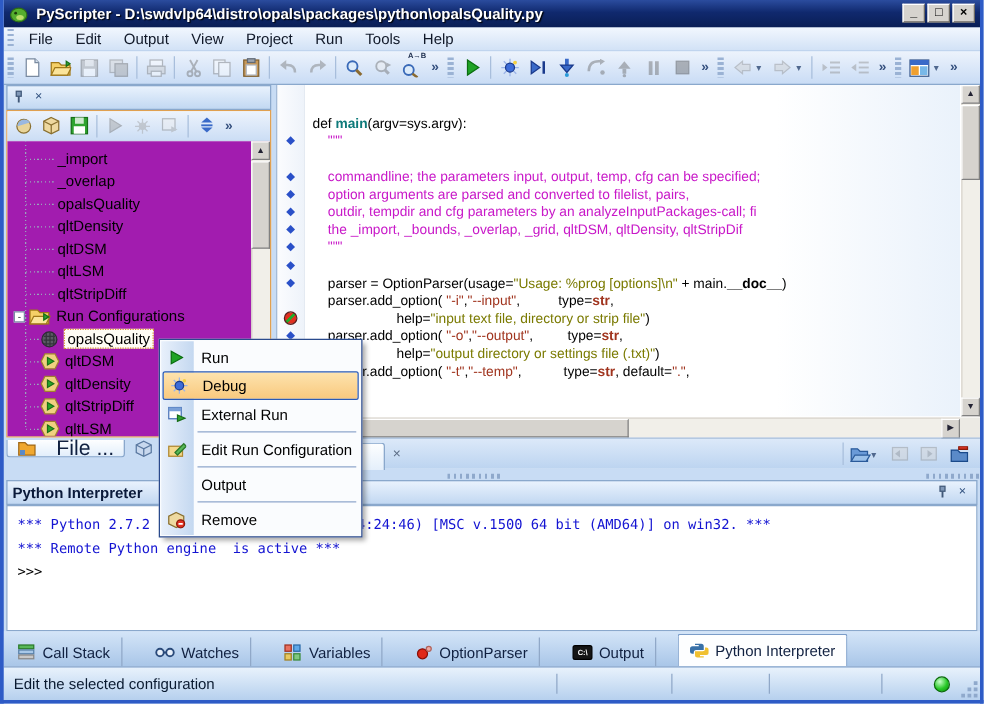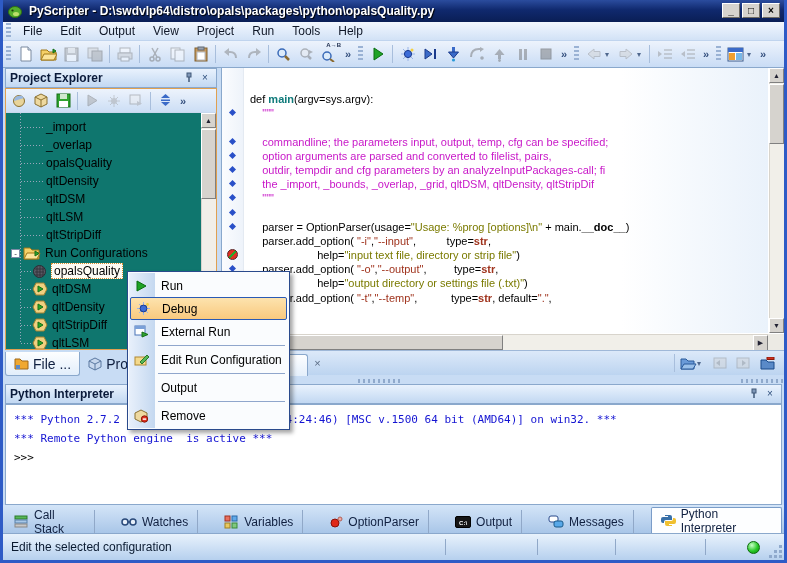--- a/index.html
+++ b/index.html
@@ -38,42 +38,42 @@
   
   .leftdock { position:absolute; left:2px; top:68px; width:212px; height:310px; }
   .dockhead { height:20px; background:linear-gradient(180deg,#E9F2FD,#C2D8F2); border:1px solid #8AA8CC;
     display:flex; align-items:center; padding:0 4px; }
   .dockhead .dtitle { font-size:12px; font-weight:bold; color:#0A1A3A; flex:1; }
   .hico { width:14px; height:12px; text-align:center; font-size:10px; color:#30507E; line-height:12px; }
   .pebody { position:absolute; left:0; top:20px; right:0; height:262px; border:1px solid #E0A050; background:#fff; }
   .petool { height:24px; background:linear-gradient(180deg,#EDF3FC,#CCDEF5); border-bottom:1px solid #C8D8EE;
     display:flex; align-items:center; padding-left:2px; }
   .petool .tbtn { width:22px; height:20px; }
-  .tree { position:absolute; left:0; top:24px; right:0; bottom:0; background:#0f766e; overflow:hidden; }
+  .tree { position:absolute; left:0; top:24px; right:0; bottom:0; background:#a21caf; overflow:hidden; }
   .trow { position:absolute; left:0; height:18px; display:flex; align-items:center; font-size:12px; color:#000; }
   .trow .tlabel { white-space:nowrap; }
   .vguide { position:absolute; left:14px; top:0; width:1px; height:230px;
     background:repeating-linear-gradient(180deg,#98A6BC 0 1px,transparent 1px 3px); }
   .hconn { height:1px; background:repeating-linear-gradient(90deg,#98A6BC 0 1px,transparent 1px 3px); }
   .expbox { width:9px; height:9px; border:1px solid #7A8AA6; background:#fff; font-size:8px; line-height:7px;
     text-align:center; color:#223; margin-right:3px; }
   .sel-label { border:1px dotted #D89030; background:#FEFCF4; padding:0 2px; }
   .ticon { margin-right:4px; display:flex; }
 
   
   .sbv { position:absolute; width:15px; background:#F1EFE9; border-left:1px solid #D8D4CC; }
   .sbh { position:absolute; height:16px; background:#F1EFE9; border-top:1px solid #D8D4CC; }
   .sbtn { position:absolute; width:15px; height:15px; background:#D6D3CE; border:1px solid #fff;
     border-right-color:#808080; border-bottom-color:#808080; font-size:7px; color:#223; text-align:center; line-height:13px; }
   .sbtnh { width:15px; height:16px; }
   .sthumb { position:absolute; background:#D6D3CE; border:1px solid #fff; border-right-color:#808080; border-bottom-color:#808080; }
 
   
   .ldtabs { position:absolute; left:0; top:282px; right:0; height:28px; display:flex; align-items:flex-start; padding-top:2px; }
-  .ldtab { display:flex; align-items:center; gap:4px; font-size:14px; color:#102040; padding:2px 8px; height:24px; }
+  .ldtab { display:flex; align-items:center; gap:16px; font-size:17px; color:#102040; padding:2px 8px; height:14px; }
   .ldtab.on { background:linear-gradient(180deg,#FDFEFF,#E2EEFB); border:1px solid #8AA8CC; border-top:none;
     border-radius:0 0 3px 3px; }
 
   
   .editor { position:absolute; left:218px; top:68px; right:0; bottom:185px; background:#fff; border-left:1px solid #8AA8CC; }
   .gutterband { position:absolute; left:0; top:0; width:22px; bottom:42px;
     background:linear-gradient(90deg,#FBFCFE,#EEF3FA); border-right:1px solid #E4EAF2; }
   .gmark { position:absolute; }
   .gmark.dot { left:8px; width:5px; height:5px; background:#2A50C8; transform:rotate(45deg); }
   .gmark.circle { left:5px; width:11px; height:11px; border-radius:50%; border:1px solid #5A2020;
@@ -376,21 +376,20 @@
           <rect x="2" y="6" width="6" height="7" fill="#F0A030"></rect>
           <rect x="9" y="6" width="6" height="7" fill="#78B8E8"></rect>
         </svg>
       </span>
     <span class="ddarrow">▾</span>
     <span class="chev">»</span>
   </div>
 
   <div class="leftdock">
     <div class="dockhead">
-      <span class="dtitle">Project Explorer</span>
       <span class="hico">
           <svg width="10" height="11" viewBox="0 0 10 11">
             <rect x="3" y="1" width="4" height="4" fill="#8098B8" stroke="#405878"></rect>
             <line x1="5" y1="5" x2="5" y2="10" stroke="#405878" stroke-width="1.5"></line>
           </svg>
         </span>
       <span class="hico">×</span>
     </div>
     <div class="pebody">
       <div class="petool">
@@ -713,29 +712,20 @@
             <circle cx="6" cy="8" r="4" fill="#E02818" stroke="#8A1008"></circle>
             <circle cx="11" cy="4" r="2" fill="#F0A8A0" stroke="#B06058"></circle>
           </svg>
         </span>
       <span>OptionParser</span>
     </div>
     <div class="btab">
       <span class="outico">C:\</span>
       <span>Output</span>
     </div>
-    <div class="btab">
-      <span>
-          <svg width="16" height="14" viewBox="0 0 16 14">
-            <rect x="1" y="1" width="9" height="6" rx="2" fill="#fff" stroke="#2A4A8C"></rect>
-            <rect x="6" y="6" width="9" height="6" rx="2" fill="#58A8E8" stroke="#1A5A8A"></rect>
-          </svg>
-        </span>
-      <span>Messages</span>
-    </div>
     <div class="btab active">
       <span>
           <svg width="15" height="15" viewBox="0 0 15 15">
             <path d="M4 2 h5 a2 2 0 0 1 2 2 v3 h-6 a2 2 0 0 0 -2 2 v1 h-1 a2 2 0 0 1 -2 -2 v-2 a2 2 0 0 1 2 -2 h5 v-1 h-3 z" fill="#3870A8"></path>
             <path d="M11 13 h-5 a2 2 0 0 1 -2 -2 v-3 h6 a2 2 0 0 0 2 -2 v-1 h1 a2 2 0 0 1 2 2 v2 a2 2 0 0 1 -2 2 h-5 v1 h3 z" fill="#F0C030"></path>
           </svg>
         </span>
       <span>Python Interpreter</span>
     </div>
   </div>

